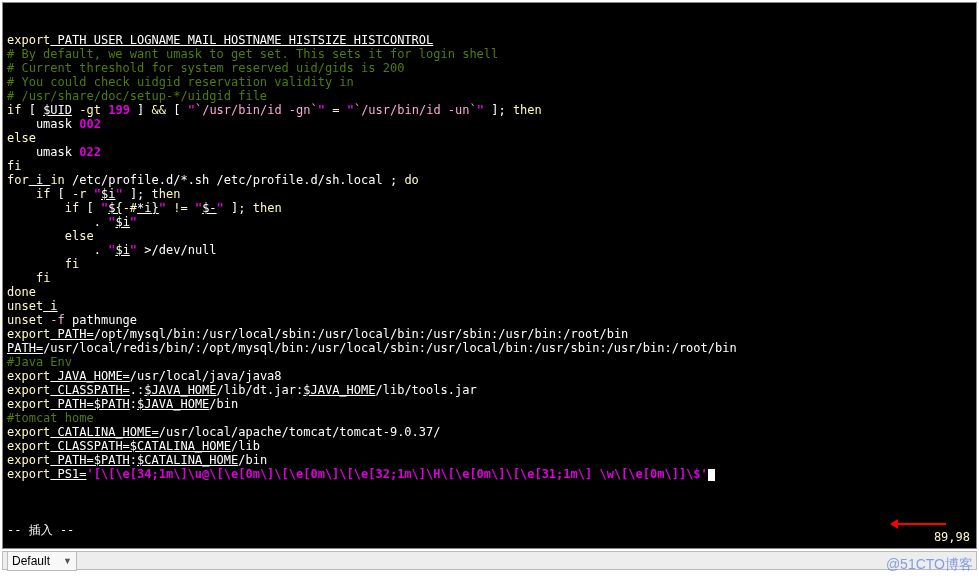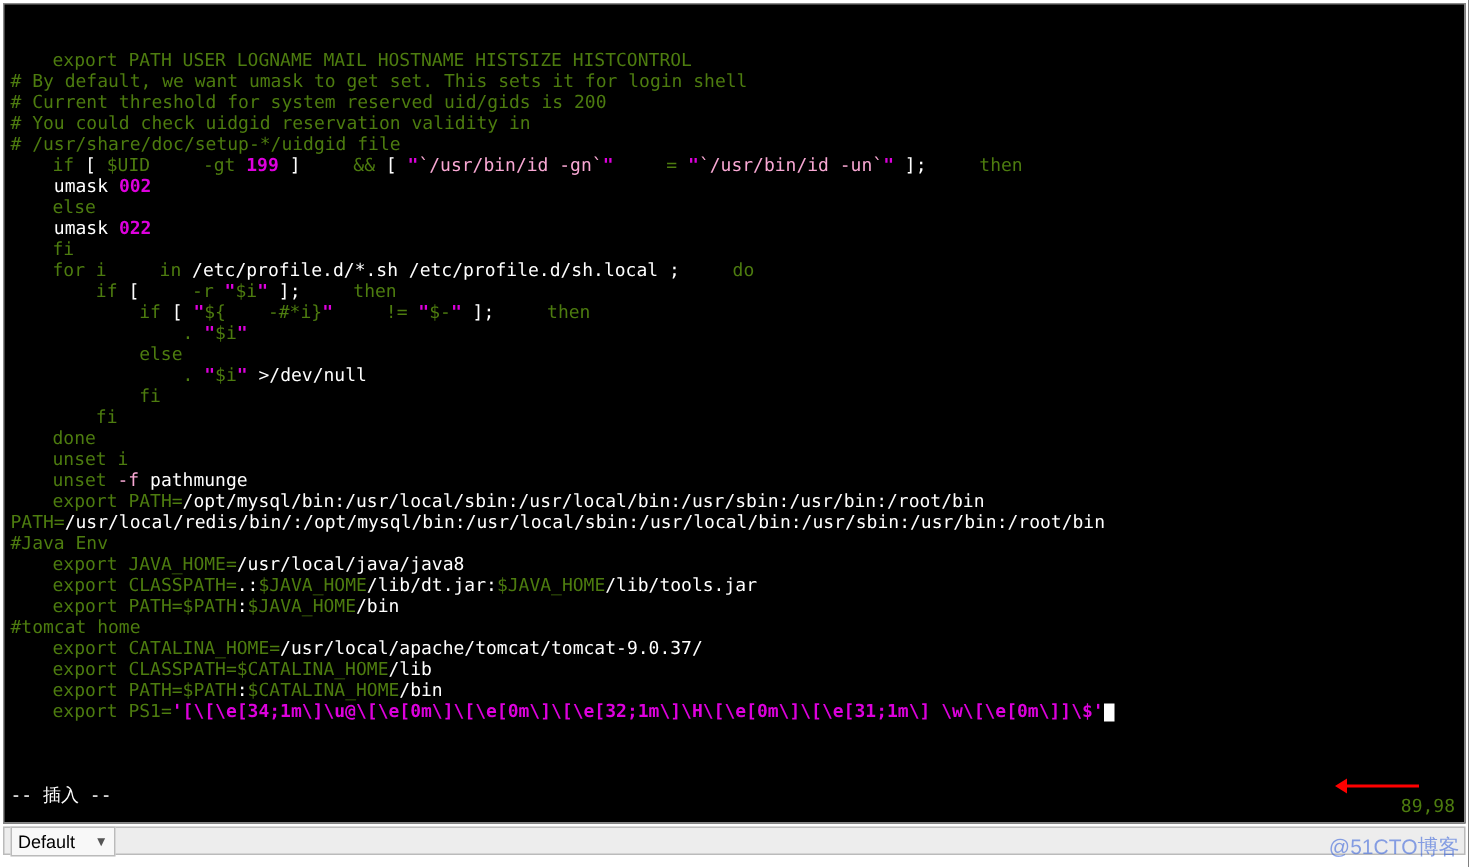--- a/index.html
+++ b/index.html
@@ -5,35 +5,35 @@
   * { margin: 0; padding: 0; box-sizing: border-box; }
   body { width: 979px; height: 578px; background: #fff; font-family: monospace; position: relative; }
   .terminal {
     width: 975px; height: 547px; background: #000; color: #fff;
     font-size: 12px; line-height: 14px; padding: 2px 4px;
     white-space: pre; overflow: hidden; border: 1px solid #888; margin: 2px;
     position: relative;
   }
   .ln { display: block; }
   .r { color: #f9a8d4; }    
-  .y { color: #4d7c0f; margin-left: 28px; }    
+  .y { color: #fef9c3; }    
   .b { color: #4d7c0f; }    
   .m { color: #d0d; font-weight: bold; }    
-  .c { color: #4d7c0f; }    
+  .c { color: #ffffff; text-decoration: underline; }    
   .w { color: #fff; }    
   .cursor { background: #fff; display: inline-block; width: 7px; height: 12px; vertical-align: middle; }
   .arrow {
     position: absolute; right: 30px; top: 520px;
     width: 50px; height: 2px; background: #f00;
   }
   .arrow::before {
     content: ''; position: absolute; left: -6px; top: -4px;
     border-right: 8px solid #f00; border-top: 5px solid transparent; border-bottom: 5px solid transparent;
   }
-  .pos { position: absolute; right: 6px; bottom: 4px; color: #4d7c0f; }
+  .pos { position: absolute; right: 6px; bottom: 4px; color: #fef9c3; }
   .footer {
     position: absolute; left: 2px; top: 551px; width: 975px; height: 19px;
     background: #ededed; border: 1px solid #bbb; display: flex; align-items: center;
     padding: 0 4px; font-family: sans-serif; font-size: 12px;
   }
   .combo {
     width: 70px; height: 20px; background: #f8f8f8; border: 1px solid #bbb;
     display: flex; align-items: center; justify-content: space-between; padding: 0 4px;
   }
   .combo .chev { font-size: 9px; color: #555; }

